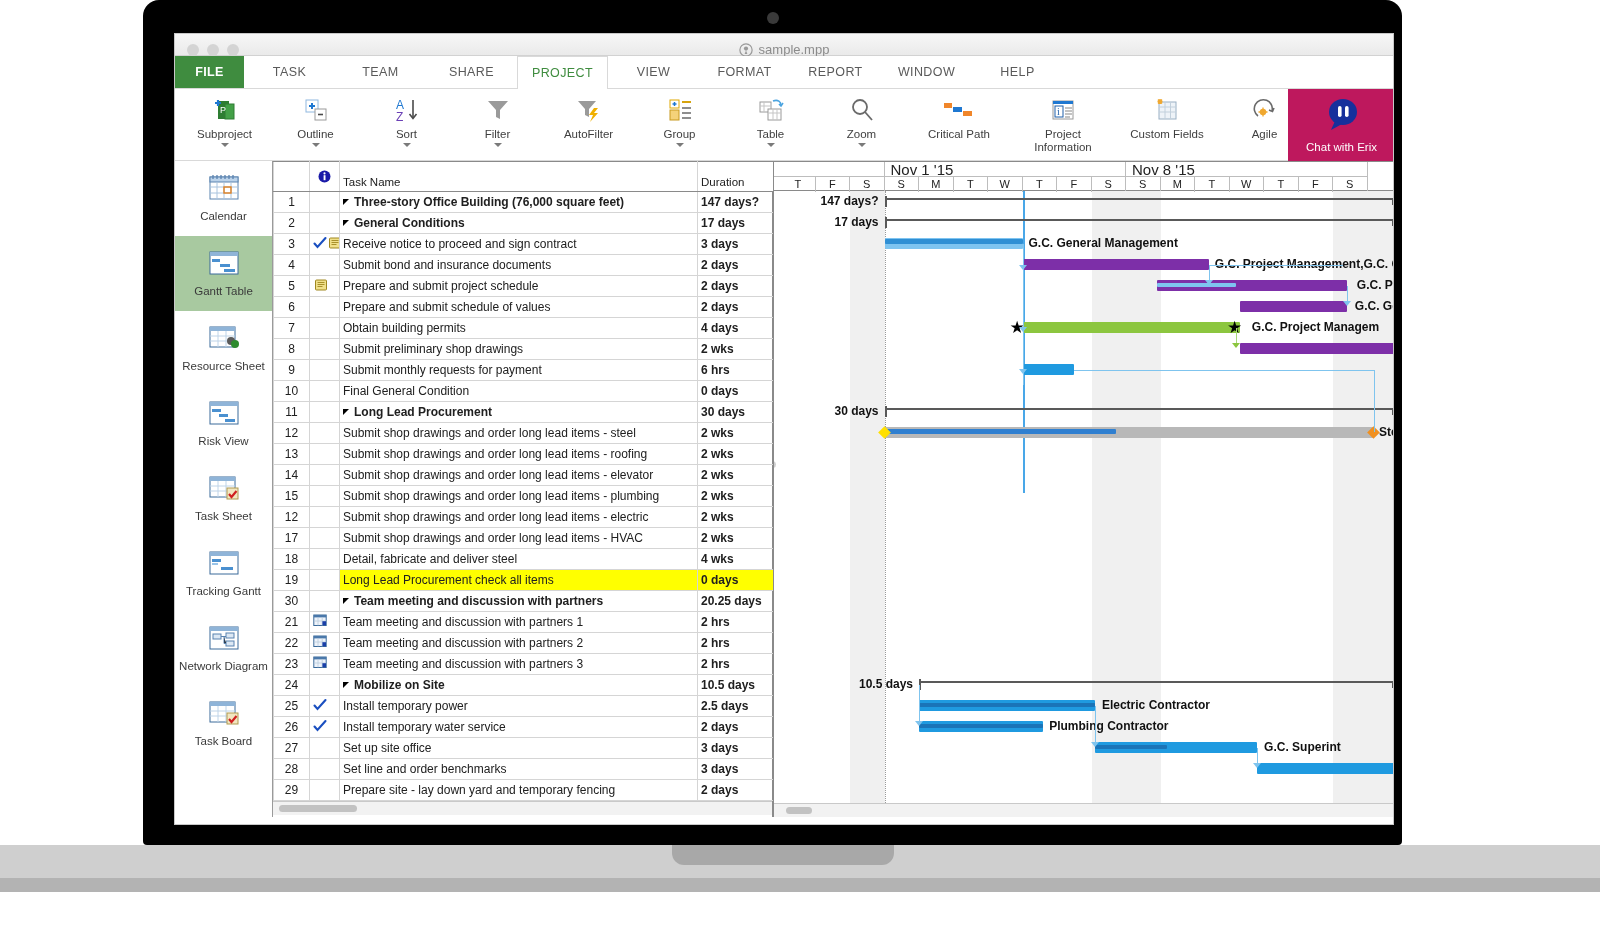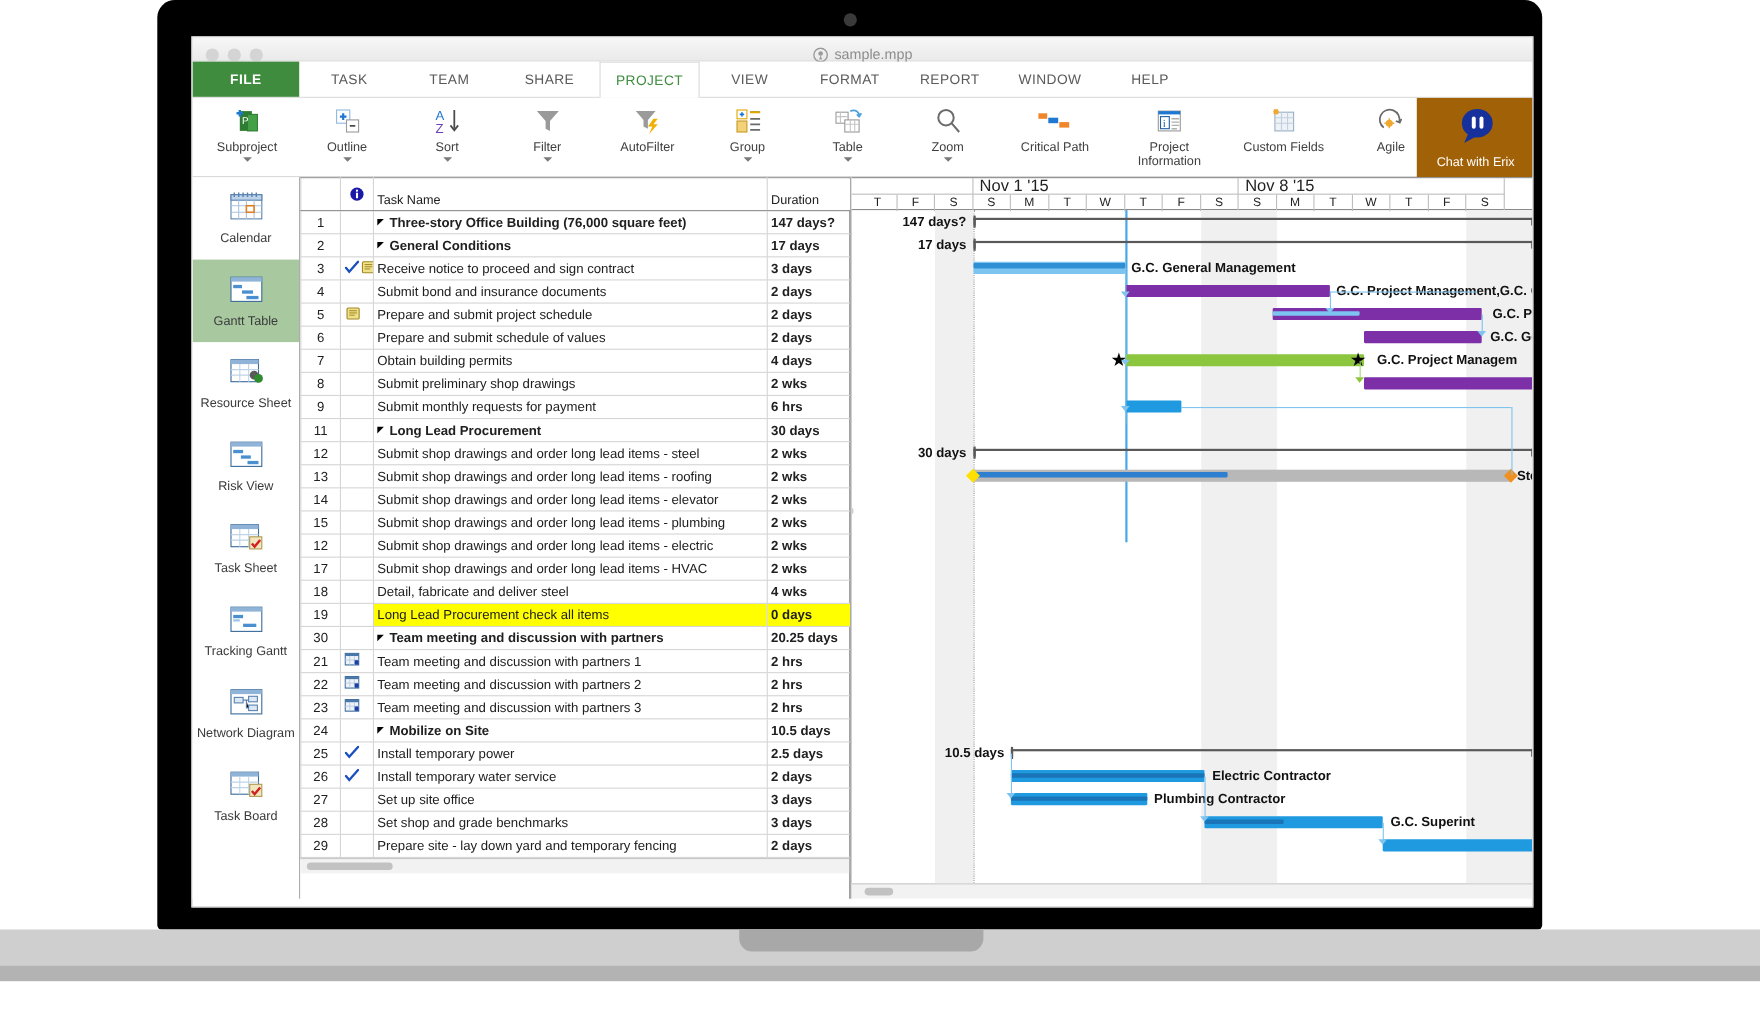--- a/index.html
+++ b/index.html
@@ -57,21 +57,21 @@
   
   #ribbon-tabs {
     height:33px; background:#ffffff; display:flex; align-items:stretch;
     border-bottom:1px solid #d9d9d9; position:relative;
   }
   .rtab {
     display:flex; align-items:center; justify-content:center;
     font-size:12.5px; letter-spacing:.4px; color:#5a5a5a;
     padding:0 0; width:91px; flex:0 0 auto; cursor:default;
   }
-  .rtab.file { background:#3f8c3f; color:#ffffff; font-weight:600; width:97px; }
+  .rtab.file { background:#3f8c3f; color:#ffffff; font-weight:600; width:69px; }
   .rtab.active {
     color:#3f8c3f; background:#ffffff;
     border-left:1px solid #d9d9d9; border-right:1px solid #d9d9d9;
     border-top:1px solid #d9d9d9;
     margin-bottom:-1px; position:relative; z-index:3;
   }
 
   
   #ribbon-body {
     height:72px; background:#ffffff; border-bottom:1px solid #d9d9d9;
@@ -86,21 +86,21 @@
     font-size:11.5px; color:#404040; text-align:center; line-height:12.5px;
     margin-top:3px; width:92px;
   }
   .rbtn .caret {
     width:0;height:0;border-left:4px solid transparent;border-right:4px solid transparent;
     border-top:4px solid #7a7a7a; margin-top:2px;
   }
   .rbtn.wide { width:104px; }
   #chat-erix {
     position:absolute; right:-2px; top:0; width:107px; height:72px;
-    background:#a16207; display:flex; flex-direction:column;
+    background:#be185d; display:flex; flex-direction:column;
     align-items:center; justify-content:center; cursor:pointer;
   }
   #chat-erix .lbl { color:#ffffff; font-size:11.5px; margin-top:4px; white-space:nowrap; }
 
   
   #main-area { display:flex; height:656px; background:#ffffff; }
 
   
   #sidebar {
     width:98px; flex:0 0 98px; border-right:1px solid #9a9a9a;
@@ -591,20 +591,26 @@
               <td class="lvl2 r-red"><span>Submit preliminary shop drawings</span></td>
               <td class="dur r-red">2 wks</td>
             </tr>
             <tr>
               <td class="id">9</td>
               <td class="ind"></td>
               <td class="lvl2 r-red"><span>Submit monthly requests for payment</span></td>
               <td class="dur r-red">6 hrs</td>
             </tr>
             <tr>
+              <td class="id">10</td>
+              <td class="ind"></td>
+              <td class="lvl2 r-red"><span>Final General Condition</span></td>
+              <td class="dur r-red">0 days</td>
+            </tr>
+            <tr>
               <td class="id">11</td>
               <td class="ind"></td>
               <td class="lvl1 r-black"><span class="tri"></span><span>Long Lead Procurement</span></td>
               <td class="dur r-black" style="font-weight: bold;">30 days</td>
             </tr>
             <tr>
               <td class="id">12</td>
               <td class="ind"></td>
               <td class="lvl2 r-green"><span>Submit shop drawings and order long lead items - steel</span></td>
               <td class="dur r-green">2 wks</td>
@@ -714,21 +720,21 @@
             </tr>
             <tr>
               <td class="id">27</td>
               <td class="ind"></td>
               <td class="lvl2 r-lgreen"><span>Set up site office</span></td>
               <td class="dur r-lgreen">3 days</td>
             </tr>
             <tr>
               <td class="id">28</td>
               <td class="ind"></td>
-              <td class="lvl2 r-lgreen"><span>Set shop and grade benchmarks</span></td>
+              <td class="lvl2 r-lgreen"><span>Set line and order benchmarks</span></td>
               <td class="dur r-lgreen">3 days</td>
             </tr>
             <tr>
               <td class="id">29</td>
               <td class="ind"></td>
               <td class="lvl2 r-lgreen"><span>Prepare site - lay down yard and temporary fencing</span></td>
               <td class="dur r-lgreen">2 days</td>
             </tr>
           </tbody>
       </table>

